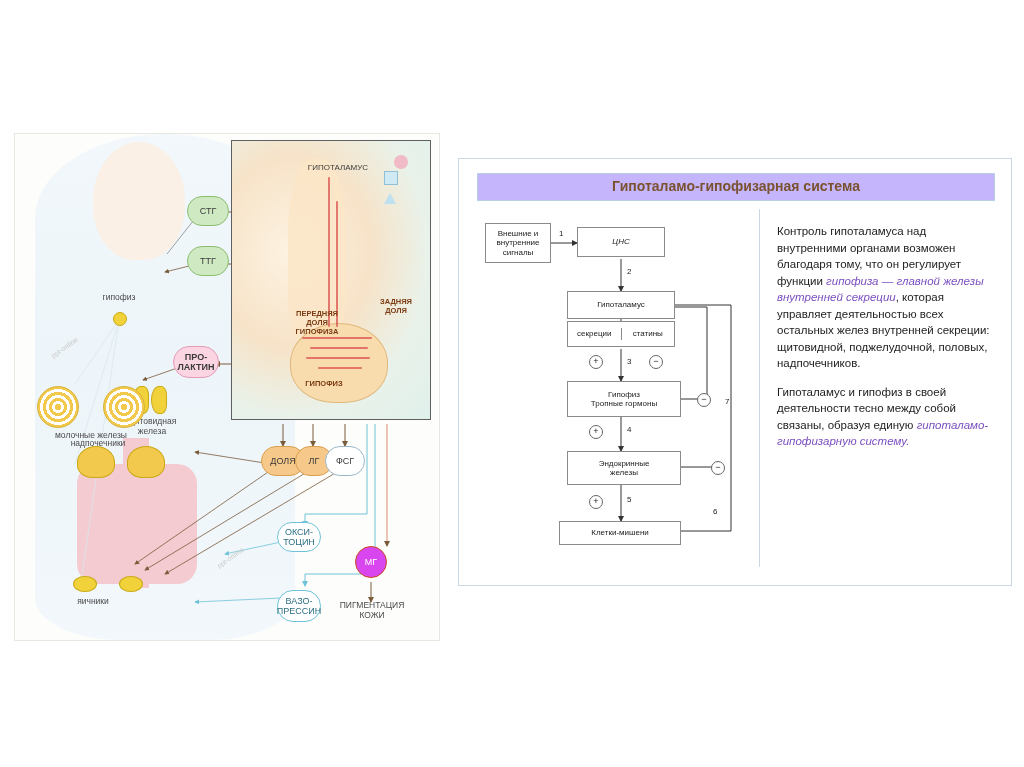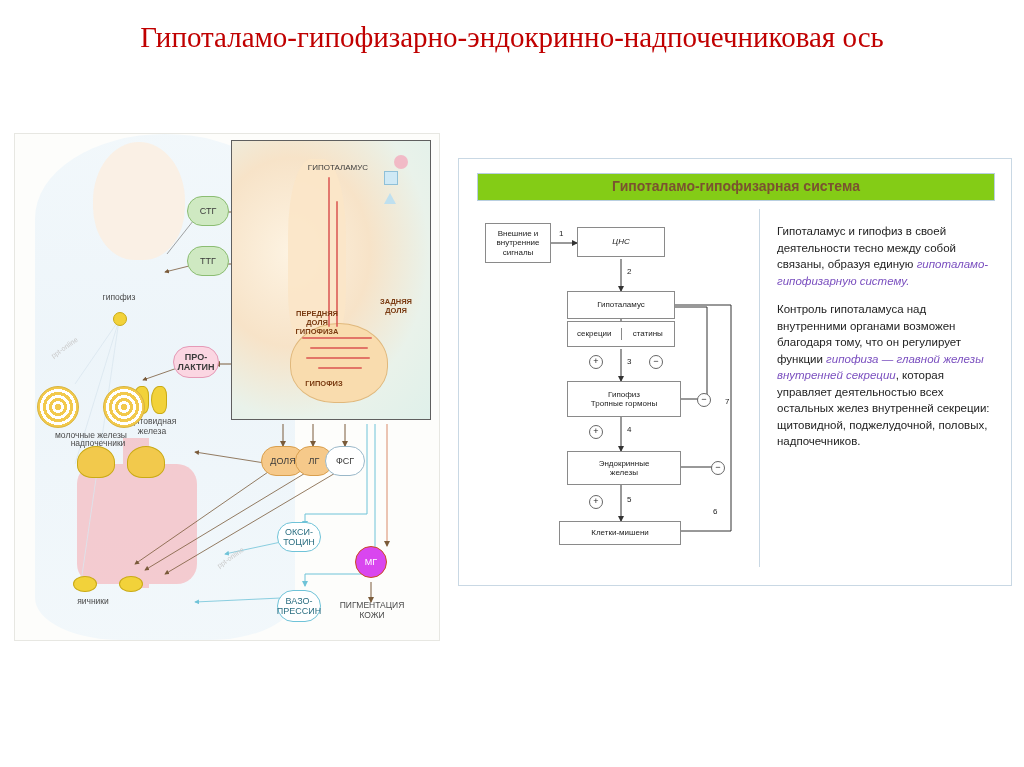--- a/index.html
+++ b/index.html
@@ -47,21 +47,21 @@
   .brain-stem{position:absolute;left:56px;top:18px;width:58px;height:190px;background:#fbe6c8;
       border-radius:40% 40% 30% 30%;opacity:.9;}
   .pit-blob{position:absolute;left:58px;top:182px;width:96px;height:78px;background:#f9dcae;
       border:1px solid #e0b87c;border-radius:50% 50% 45% 45%;}
   .vessel{position:absolute;background:#d9534f;opacity:.75;border-radius:2px;}
   .sm-lab{position:absolute;font-size:7.5px;line-height:9px;color:#7a3b12;text-align:center;}
   svg.arrows{position:absolute;left:0;top:0;width:424px;height:506px;pointer-events:none;}
   
   .right-panel{position:absolute;left:458px;top:158px;width:552px;height:426px;background:#ffffff;
       border:1px solid #c9d8e4;}
-  .rp-title-bar{position:absolute;left:18px;top:14px;width:516px;height:26px;background:#84cc16;
+  .rp-title-bar{position:absolute;left:18px;top:14px;width:516px;height:26px;background:#c4b5fd;
       border:1px solid #b9cfe0;}
   .rp-title{position:absolute;left:0;top:4px;width:516px;text-align:center;font-size:14px;
       color:#7a5230;font-weight:bold;font-family:"Liberation Sans",sans-serif;}
   .vline{position:absolute;left:300px;top:50px;width:1px;height:358px;background:#c9d8e4;}
   .fbox{position:absolute;border:1px solid #8a8a8a;background:#fff;font-size:8px;line-height:9.5px;
       text-align:center;display:flex;flex-direction:column;align-items:center;justify-content:center;
       color:#222;box-sizing:border-box;padding:0;}
   .fsplit{display:flex;width:100%;}
   .fsplit>div{flex:1;border-right:1px solid #8a8a8a;padding:1px 0;}
   .fsplit>div:last-child{border-right:none;}
@@ -73,21 +73,20 @@
       color:#222;font-family:"Liberation Sans",sans-serif;}
   .rtext .em{color:#7a4fbf;font-style:italic;}
   .rtext p{margin:0 0 12px 0;}
   .wm{position:absolute;font-size:7px;color:#c8c8c8;transform:rotate(-35deg);}
 </style>
 </head>
 <body>
 
 <div class="slide">
 
-  <div class="title">Гипоталамо-гипофизарно-эндокринно-надпочечниковая ось</div>
 
   <div class="left-panel">
 
     <div class="body-silhouette"></div>
     <div class="head-shape"></div>
     <div class="torso-pink"></div>
 
     <svg class="arrows">
       <defs>
         <marker id="ah" markerWidth="6" markerHeight="6" refX="5" refY="3" orient="auto">
@@ -227,21 +226,21 @@
 
     <div class="sign" style="left:130px;top:196px;">+</div>
     <div class="sign" style="left:190px;top:196px;">−</div>
     <div class="sign" style="left:130px;top:266px;">+</div>
     <div class="sign" style="left:130px;top:336px;">+</div>
     <div class="sign" style="left:238px;top:234px;">−</div>
     <div class="sign" style="left:252px;top:302px;">−</div>
 
     <div class="rtext">
       <p>
+        <span>Контроль гипоталамуса над внутренними органами возможен благодаря тому, что он регулирует функции </span><span class="em">гипофиза — главной железы внутренней секреции</span><span>, которая управляет деятельностью всех остальных желез внутренней секреции: щитовидной, поджелудочной, половых, надпочечников.</span>
+      </p>
+      <p>
         <span>Гипоталамус и гипофиз в своей деятельности тесно между собой связаны, образуя единую </span><span class="em">гипоталамо-гипофизарную систему.</span>
       </p>
-      <p>
-        <span>Контроль гипоталамуса над внутренними органами возможен благодаря тому, что он регулирует функции </span><span class="em">гипофиза — главной железы внутренней секреции</span><span>, которая управляет деятельностью всех остальных желез внутренней секреции: щитовидной, поджелудочной, половых, надпочечников.</span>
-      </p>
     </div>
   </div>
 
 </div>
 
 </body></html>

